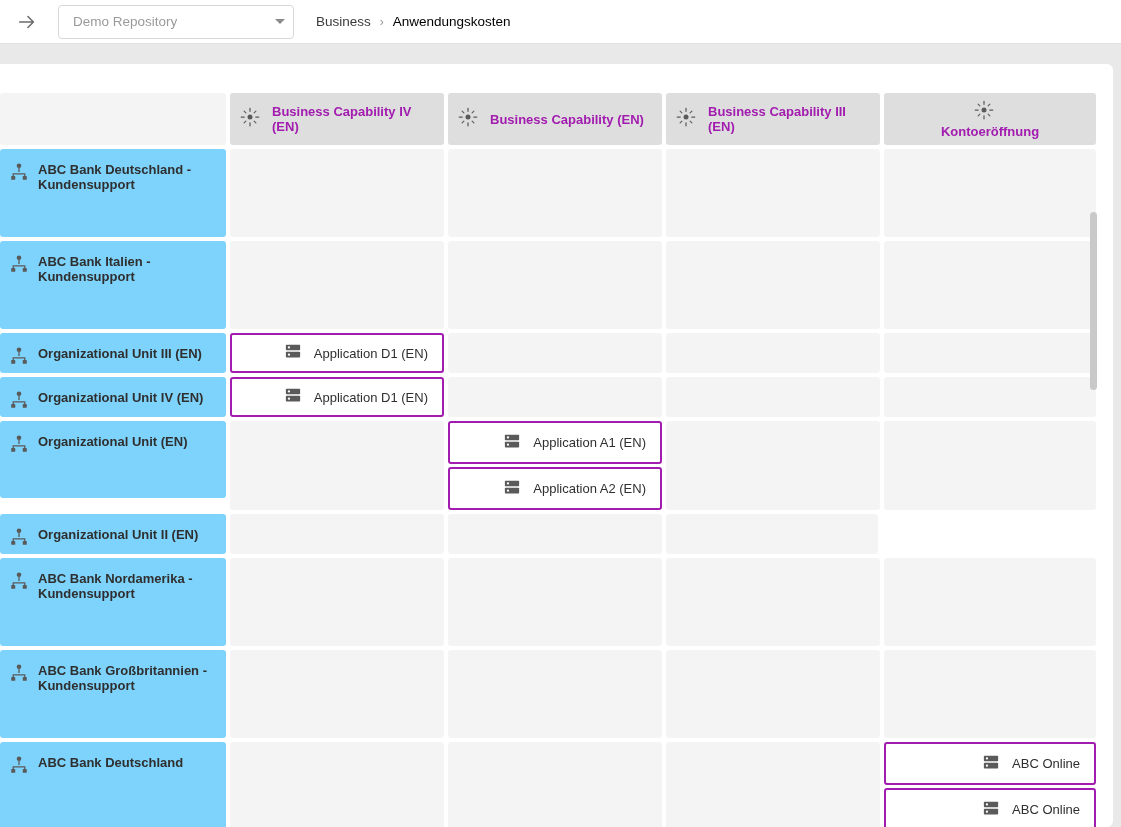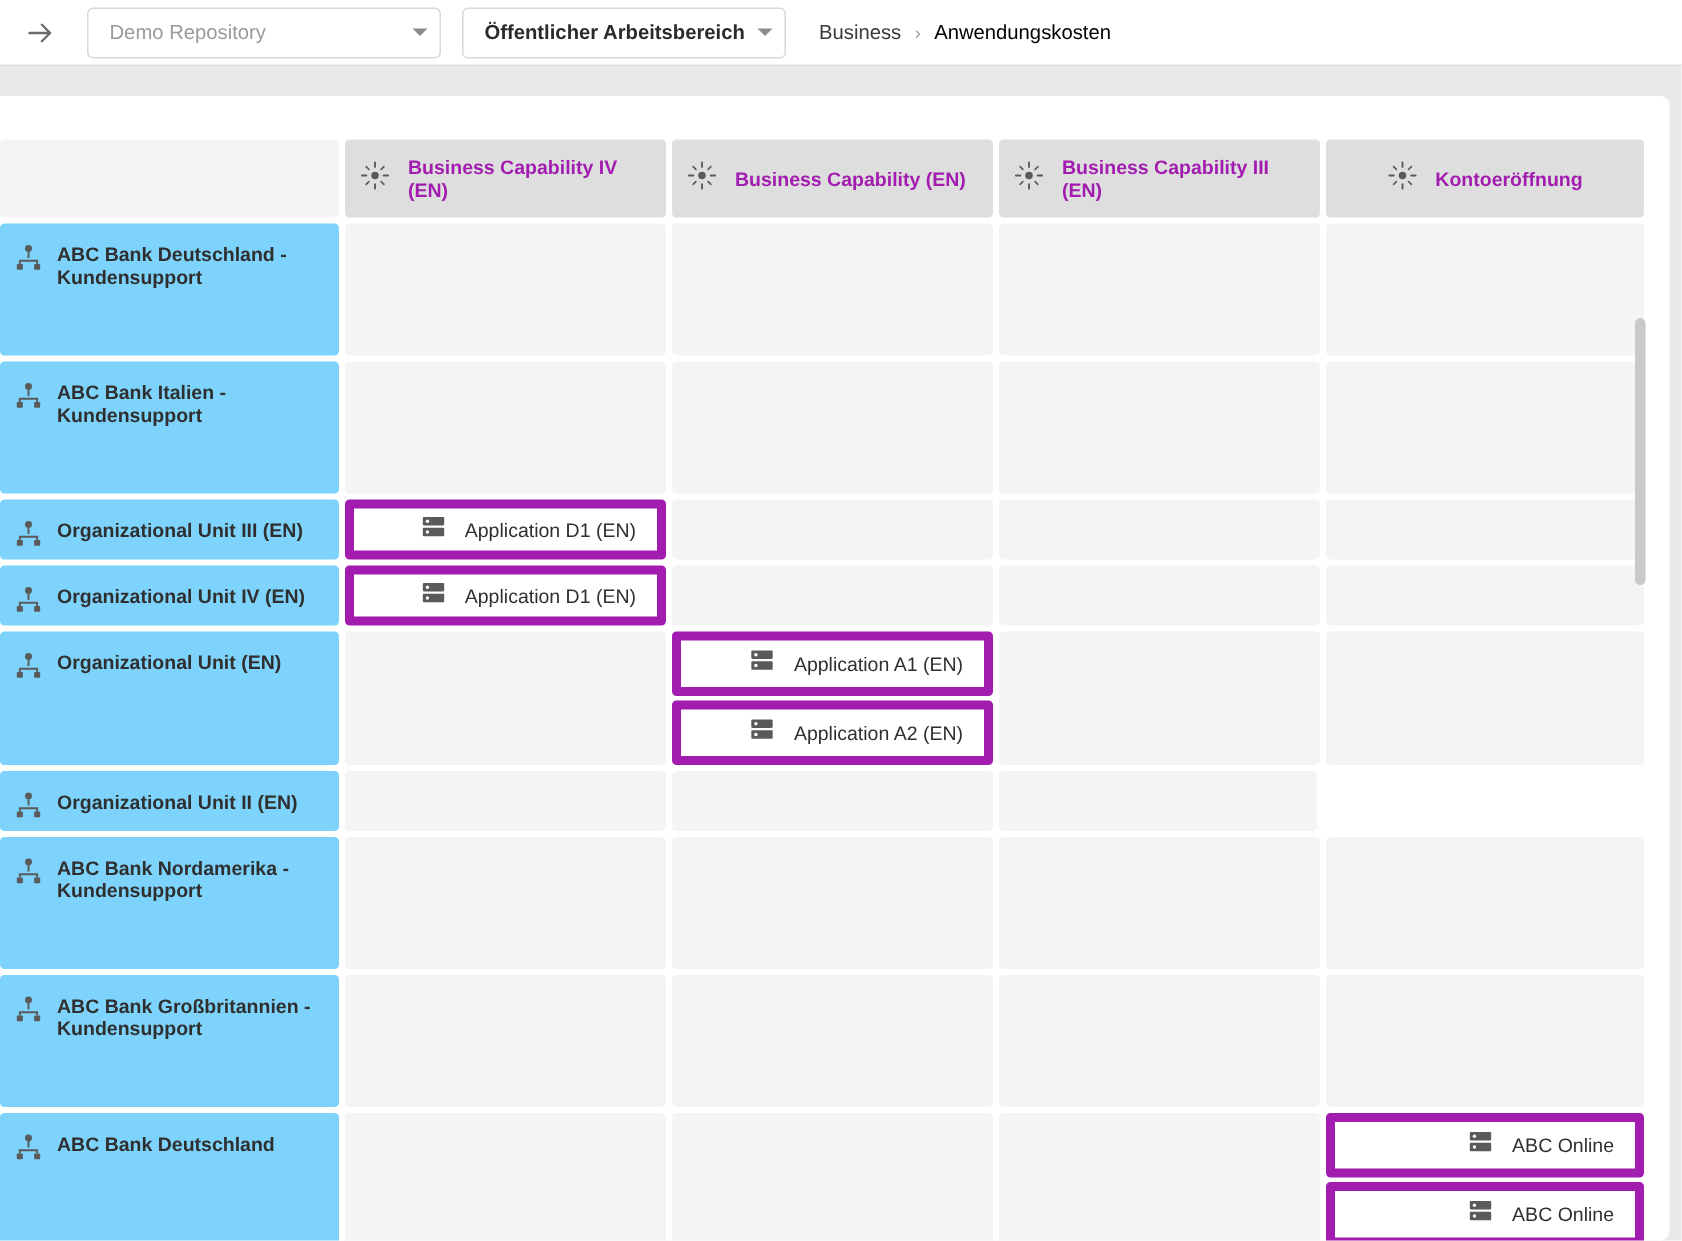--- a/index.html
+++ b/index.html
@@ -106,21 +106,21 @@
     align-items: stretch;
     width: 1113px;
   }
   .rowsep { height: 4px; }
 
   .cell {
     box-sizing: border-box;
     margin-right: 4px;
     position: relative;
   }
-  .cell:last-child { margin-right: 0; }
+  .cell:last-child { margin-right: 0; flex-direction: column; }
 
   .c-row-head { width: 226px; flex: none; }
   .c-col      { width: 214px; flex: none; }
   .c-col-last { width: 212px; flex: none; }
 
   
   .hdr-corner {
     background: #f4f4f4;
     border-radius: 3px;
   }
@@ -165,21 +165,21 @@
     box-sizing: border-box;
   }
   .bodycell.filled {
     background: transparent;
     display: flex;
     flex-direction: column;
   }
 
   .item {
     background: #ffffff;
-    border: 6px solid #a21caf;
+    border: 2px solid #a21caf;
     border-radius: 3px;
     display: flex;
     align-items: center;
     justify-content: flex-end;
     padding: 0 14px 0 10px;
     box-sizing: border-box;
     cursor: pointer;
     flex: 1 1 auto;
     margin-bottom: 3px;
   }
@@ -214,24 +214,20 @@
         <path d="M4 12h15M13 6l6 6-6 6" fill="none" stroke="#6b6b6b" stroke-width="1.7" stroke-linecap="round" stroke-linejoin="round"></path>
       </svg>
     </span>
   </div>
 
   <div class="select-box repo">
     <span class="select-label placeholder">Demo Repository</span>
     <span class="caret"></span>
   </div>
 
-  <div class="select-box ws">
-    <span class="select-label value">Öffentlicher Arbeitsbereich</span>
-    <span class="caret"></span>
-  </div>
 
   <div class="breadcrumb">
     <span class="bc-item">Business</span>
     <span class="bc-sep">›</span>
     <span class="bc-current">Anwendungskosten</span>
   </div>
 </div>
 
 <div class="panel">
   <div class="matrix" id="matrix">
@@ -375,21 +371,21 @@
     </svg></span>
             <span class="txt">Application D1 (EN)</span>
           </div>
         </div>
         <div class="cell c-col bodycell" style="height:40px"></div>
         <div class="cell c-col bodycell" style="height:40px"></div>
         <div class="cell c-col-last bodycell" style="height:40px"></div>
       </div>
       <div class="rowsep"></div>
       <div class="mrow">
-        <div class="cell c-row-head rowhead" style="height:89px">
+        <div class="cell c-row-head rowhead" style="height:77px">
       <span class="ico">
     <svg width="18" height="18" viewBox="0 0 24 24">
       <circle cx="12" cy="3.6" r="3.1" fill="#5a5a5a"></circle>
       <rect x="1.6" y="17.4" width="5.4" height="5" rx="0.8" fill="#5a5a5a"></rect>
       <rect x="17" y="17.4" width="5.4" height="5" rx="0.8" fill="#5a5a5a"></rect>
       <path d="M12 6.4v5.6M4.3 17.4v-2.9h15.4v2.9" fill="none" stroke="#5a5a5a" stroke-width="1.7"></path>
     </svg></span>
       <span class="txt">Organizational Unit (EN)</span>
     </div>
         <div class="cell c-col bodycell" style="height:89px"></div>

